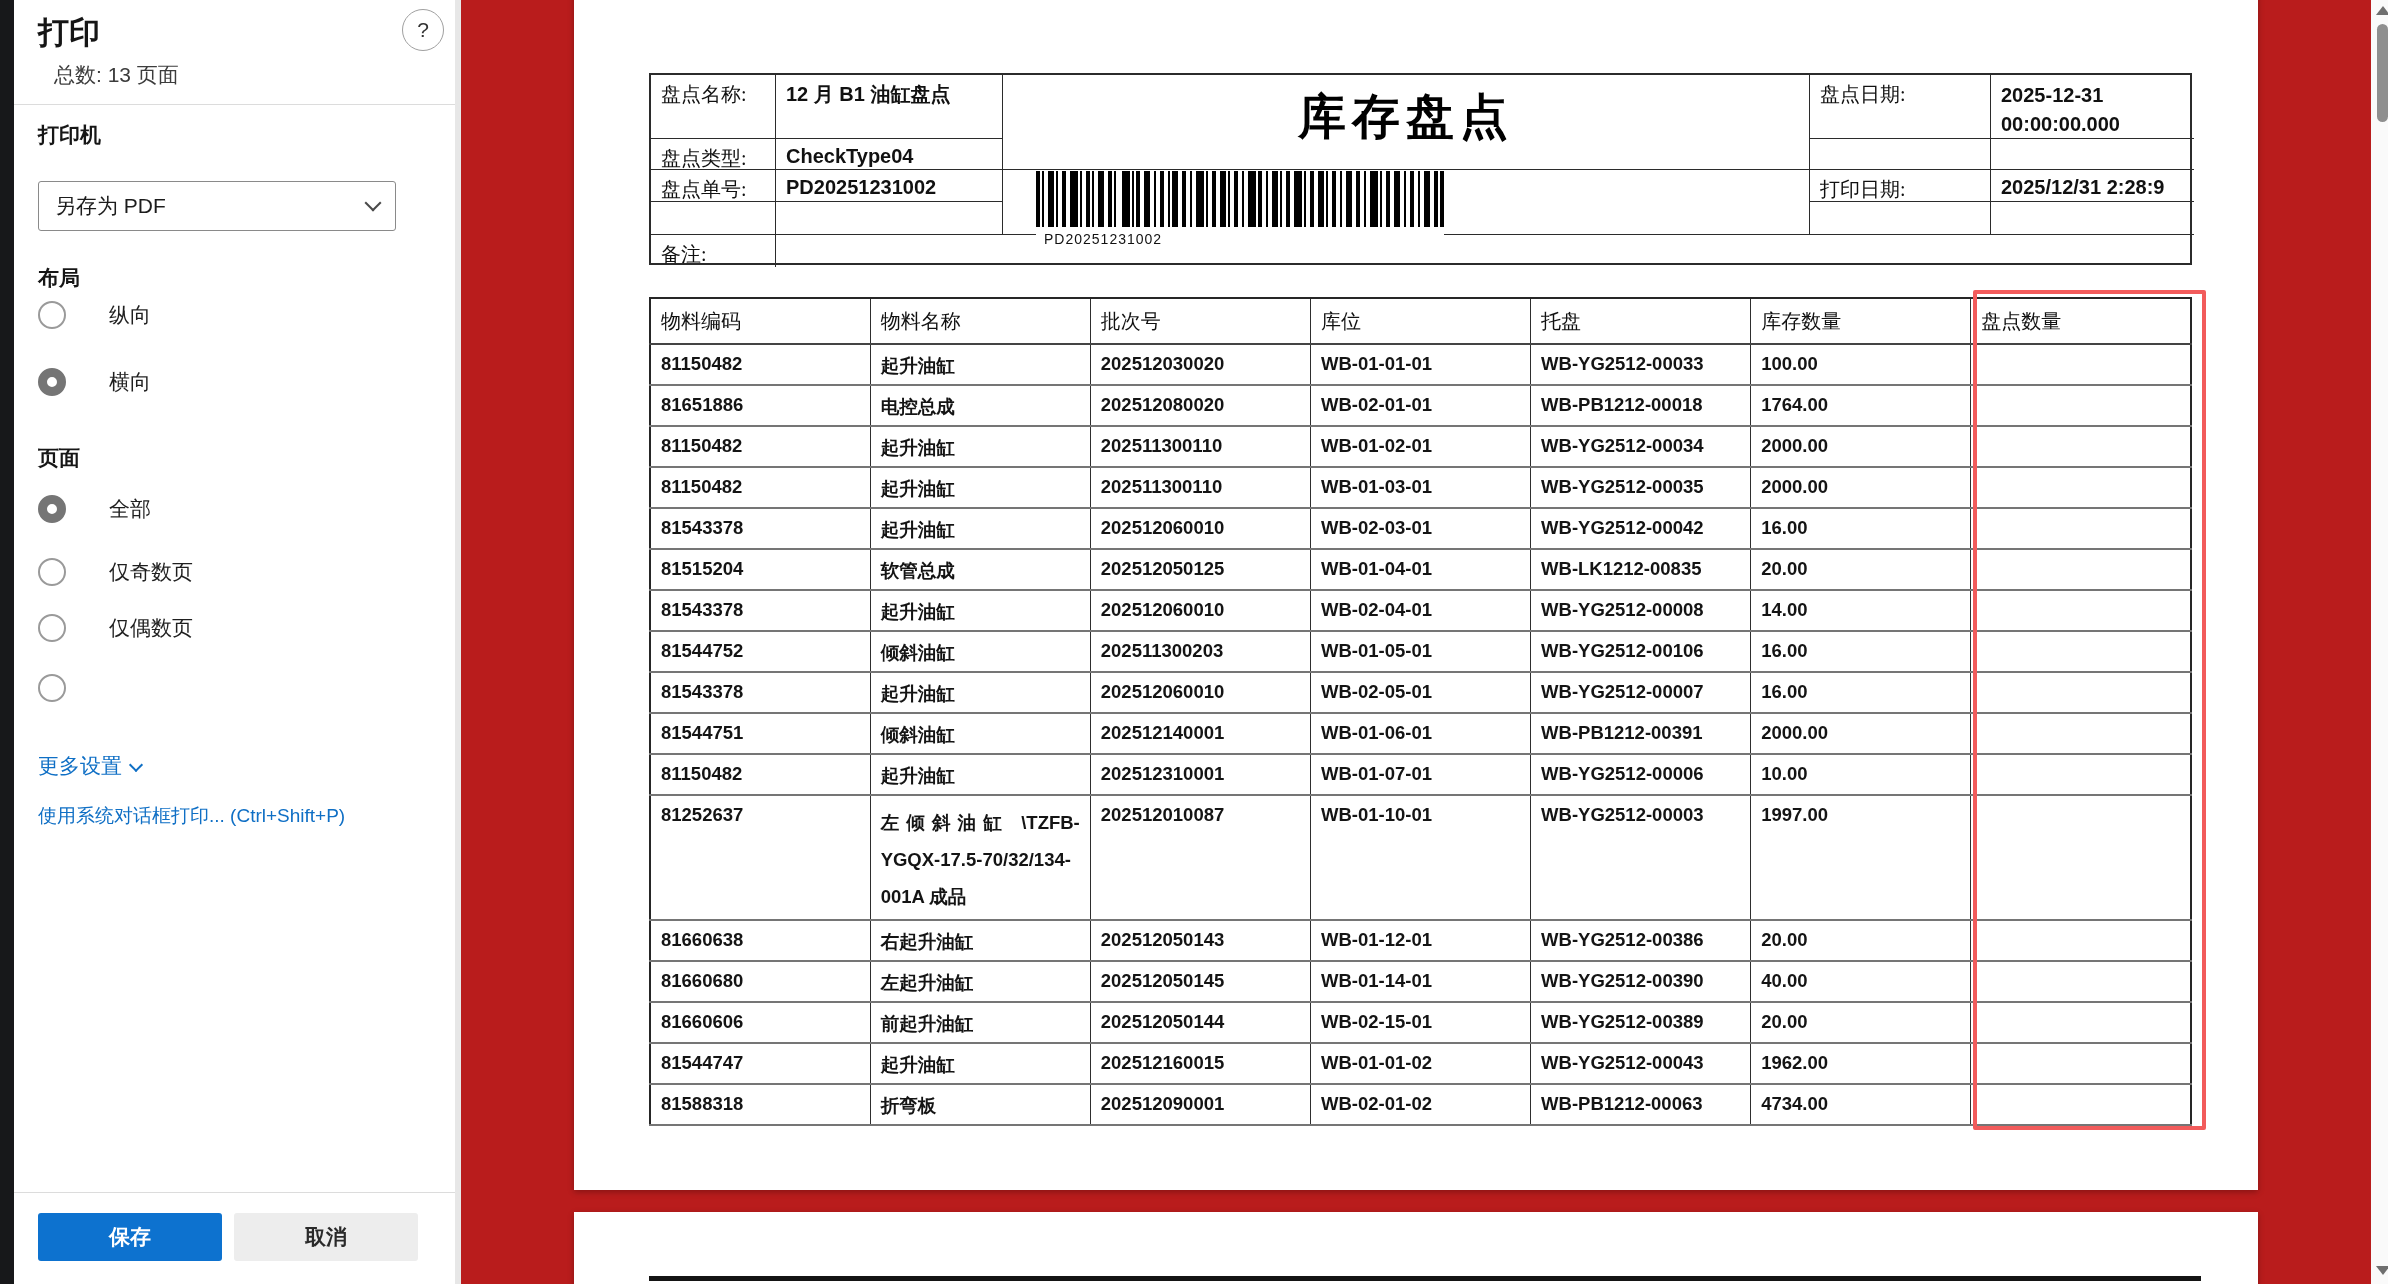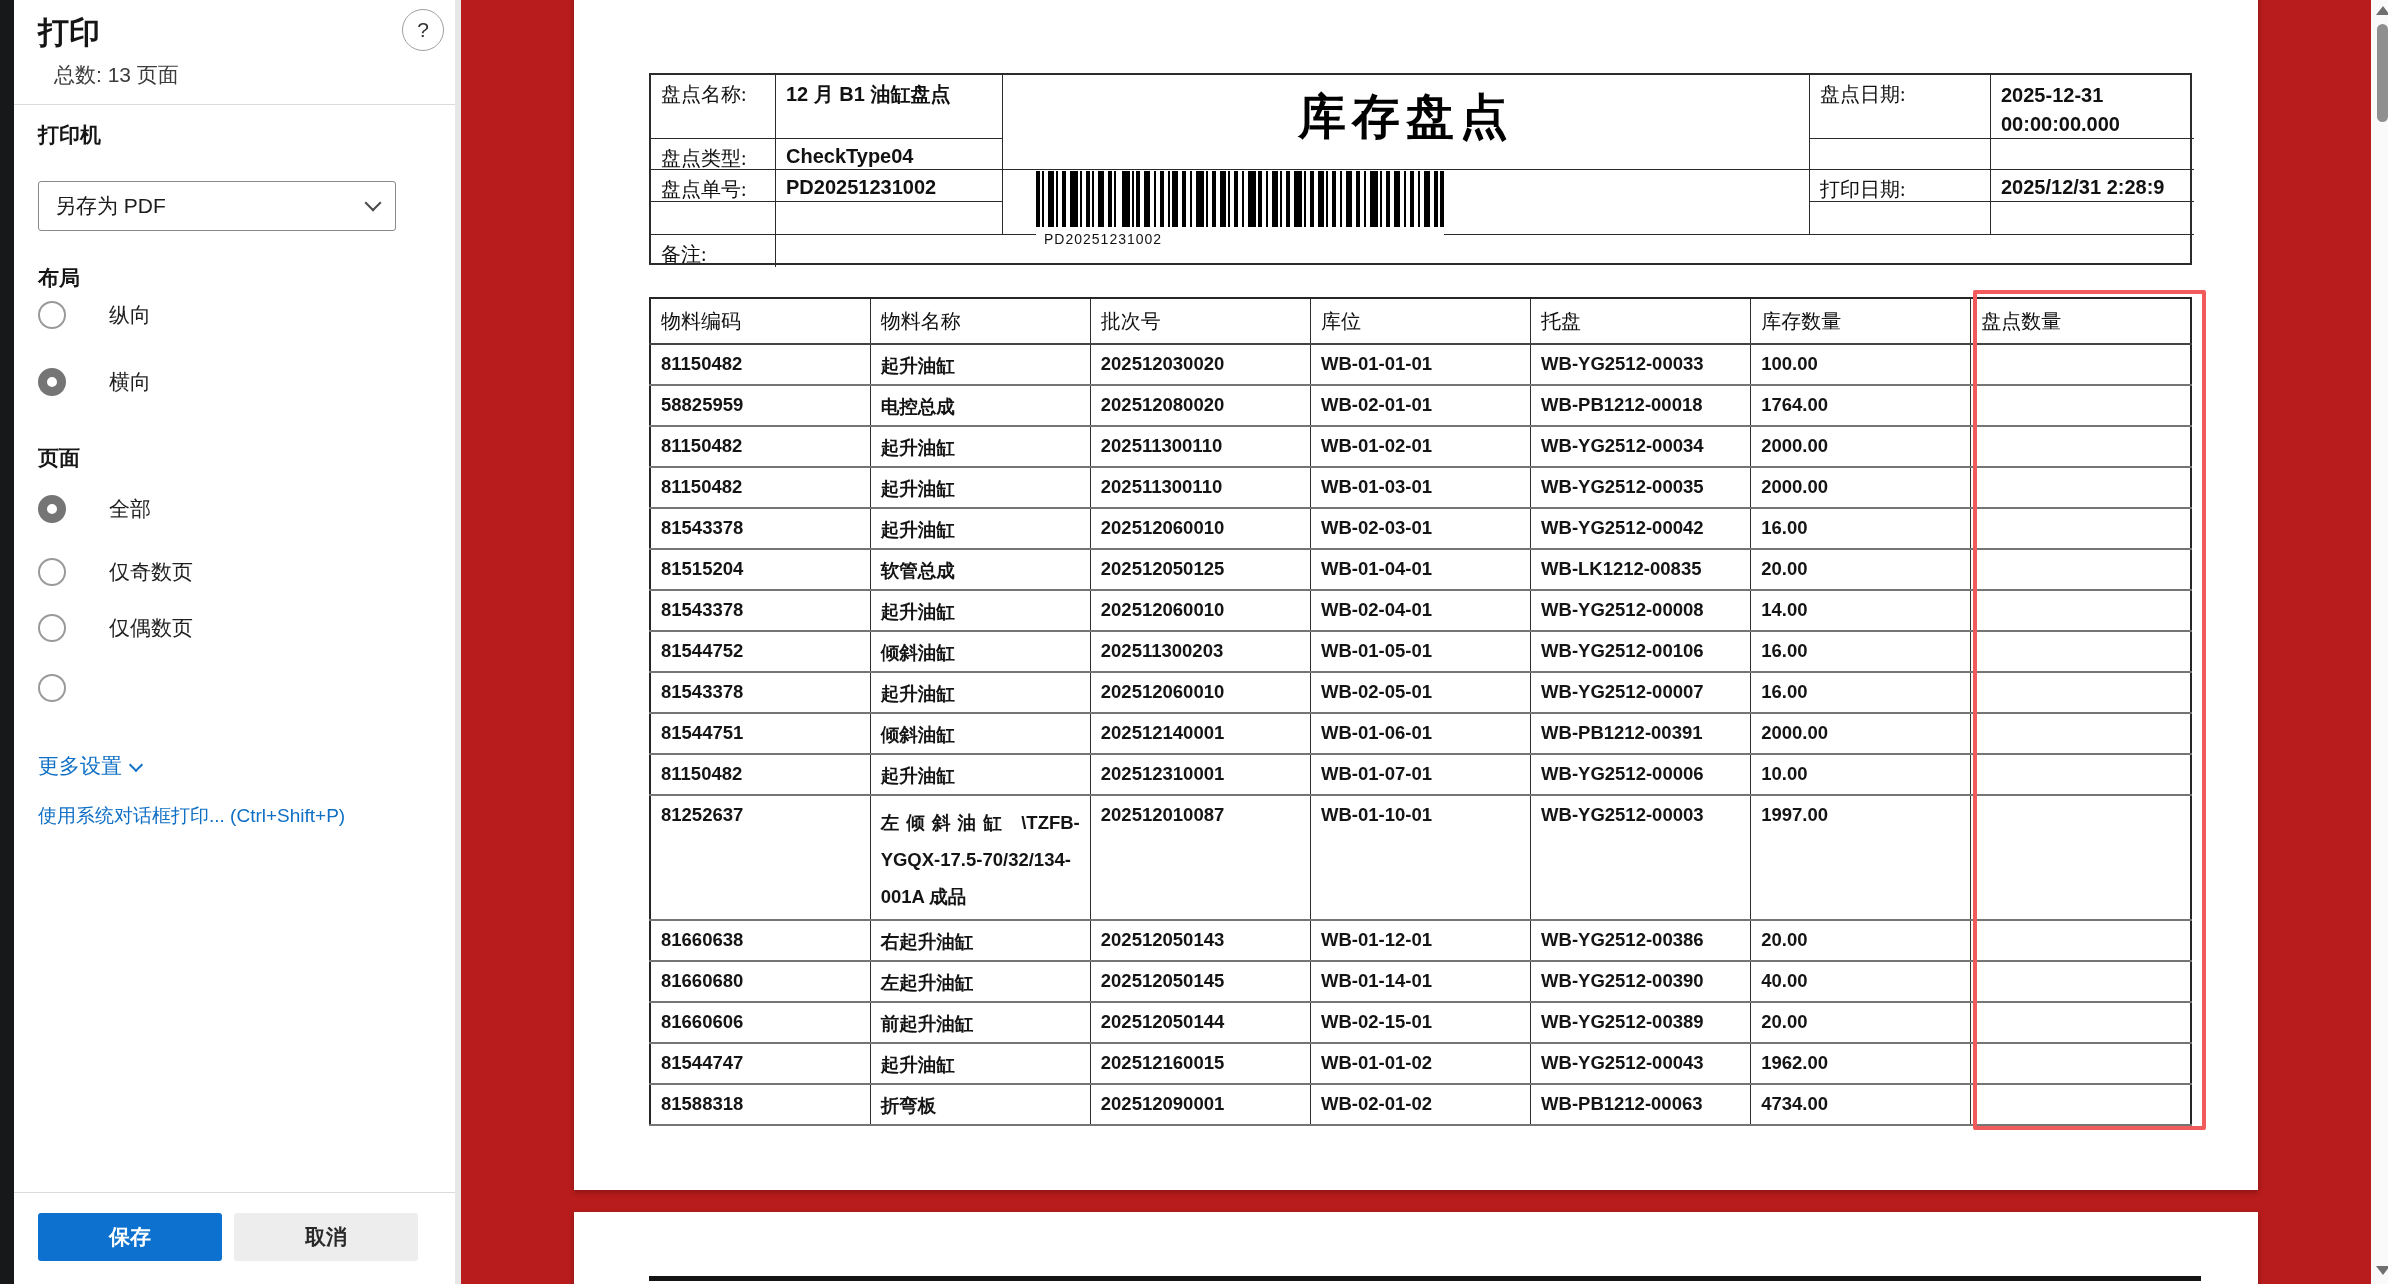--- a/index.html
+++ b/index.html
@@ -249,21 +249,21 @@
           <tr>
             <td>81150482</td>
             <td>起升油缸</td>
             <td>202512030020</td>
             <td>WB-01-01-01</td>
             <td>WB-YG2512-00033</td>
             <td>100.00</td>
             <td></td>
           </tr>
           <tr>
-            <td>58825959</td>
+            <td>81651886</td>
             <td>电控总成</td>
             <td>202512080020</td>
             <td>WB-02-01-01</td>
             <td>WB-PB1212-00018</td>
             <td>1764.00</td>
             <td></td>
           </tr>
           <tr>
             <td>81150482</td>
             <td>起升油缸</td>

